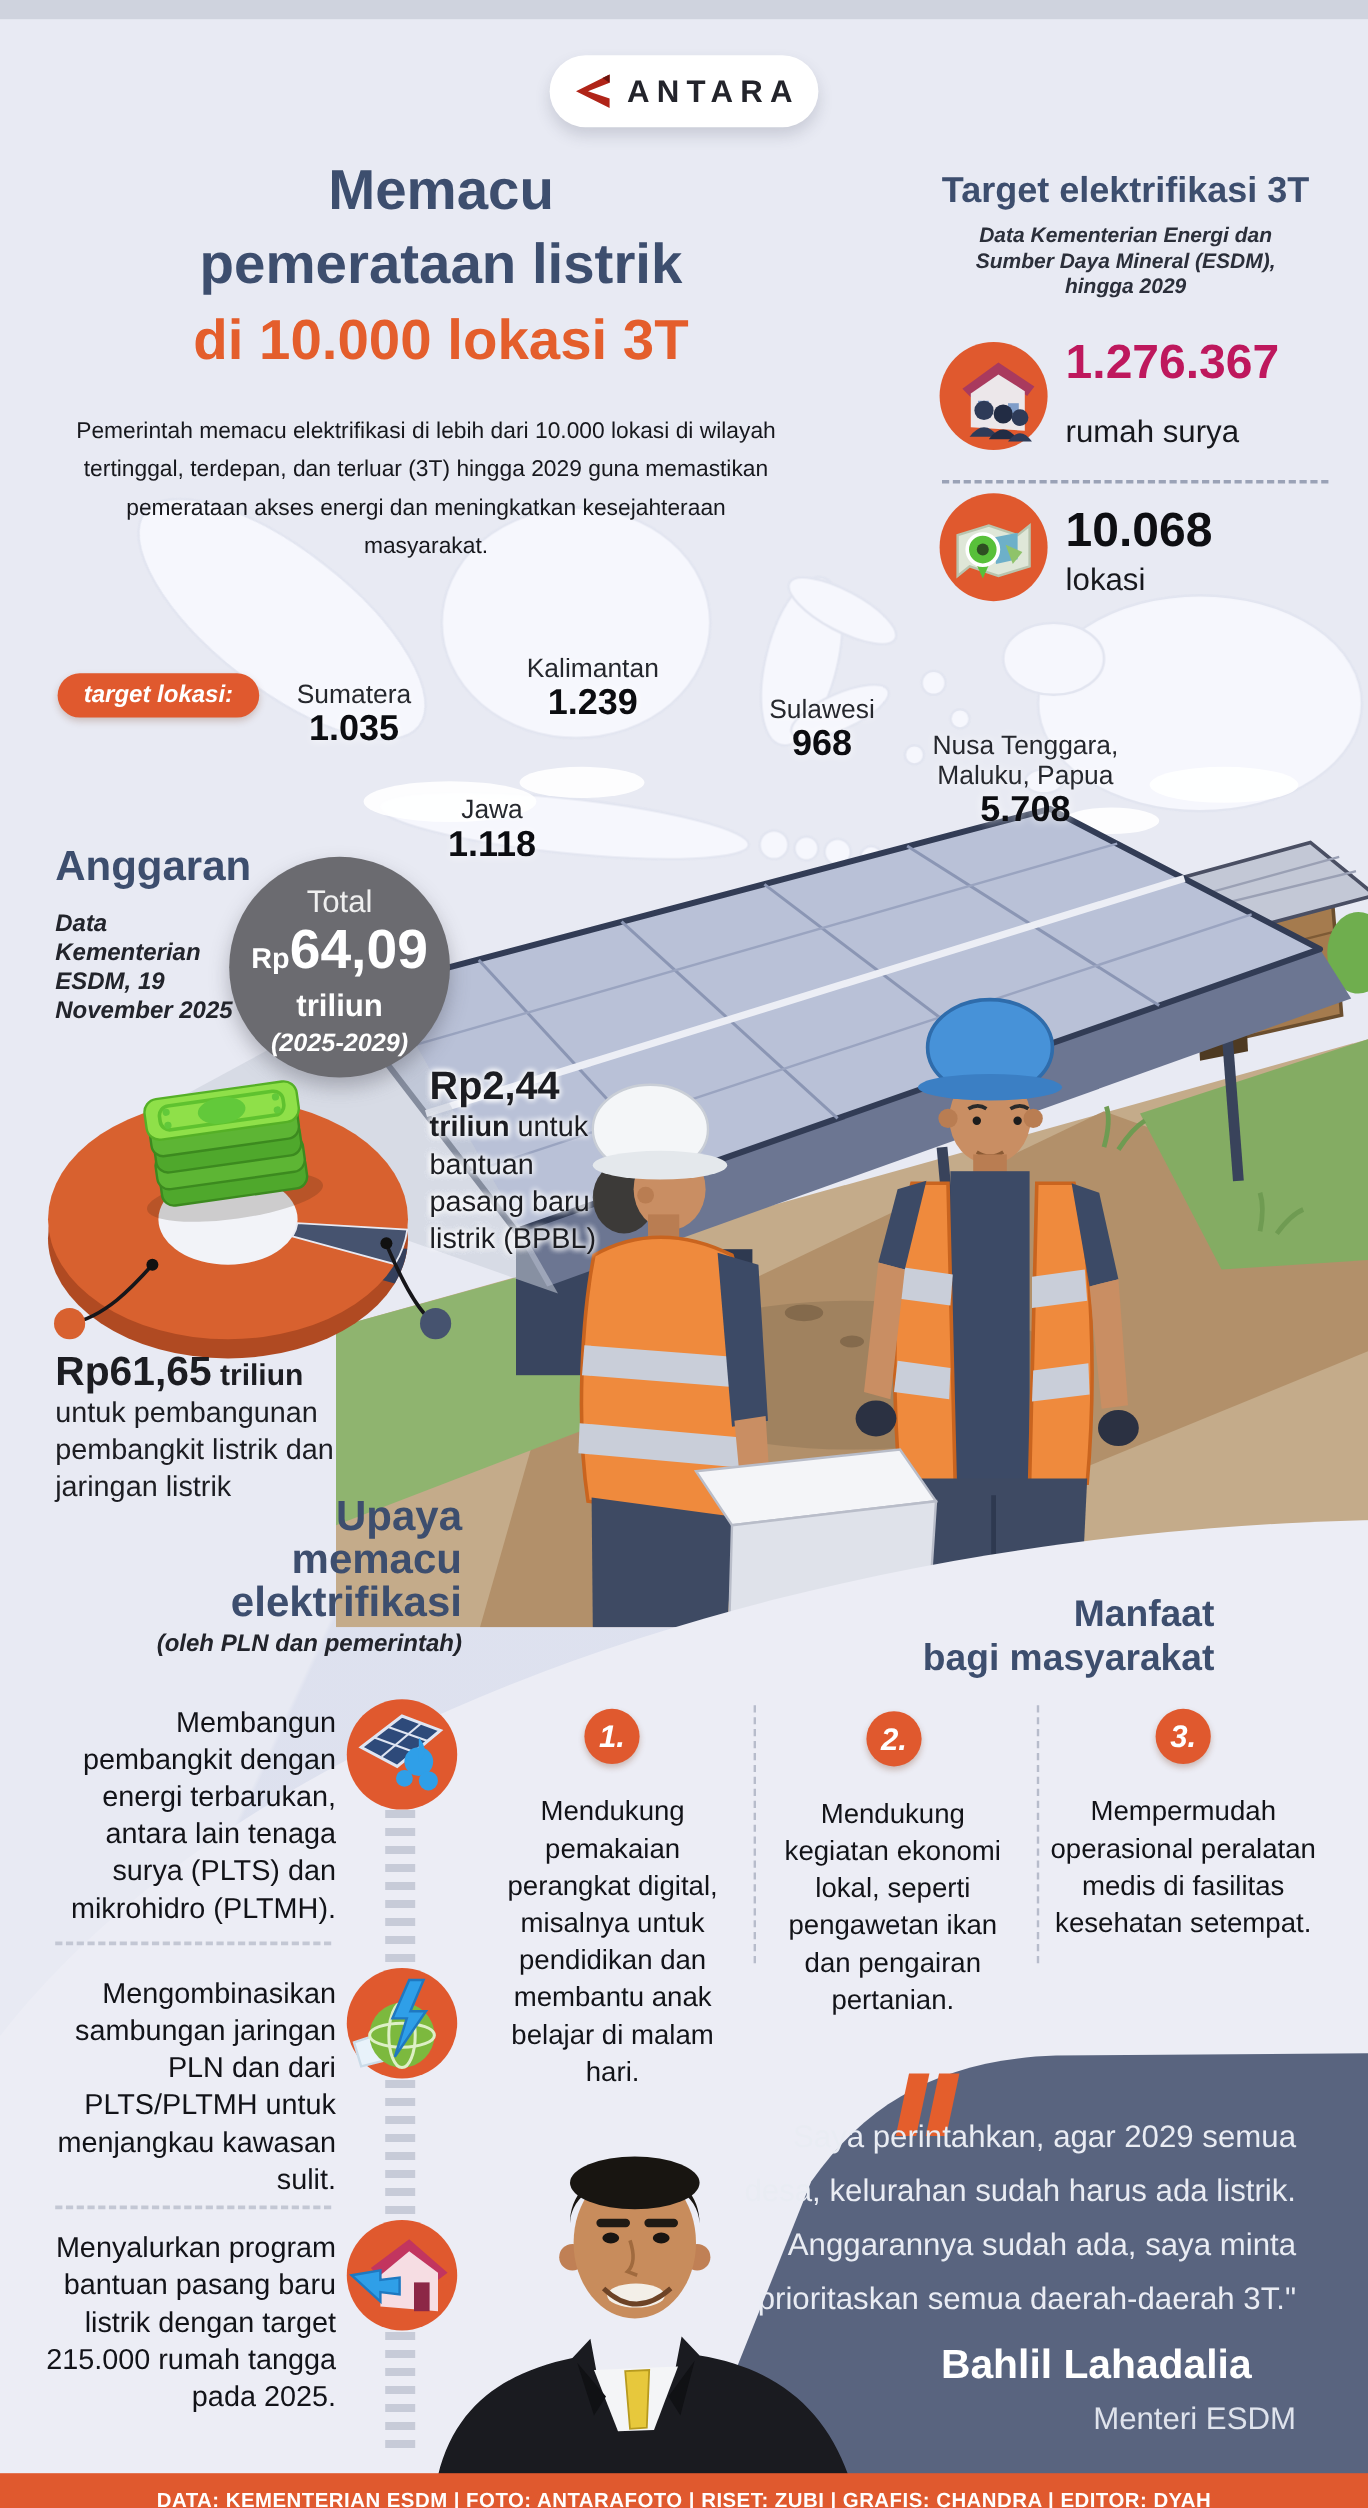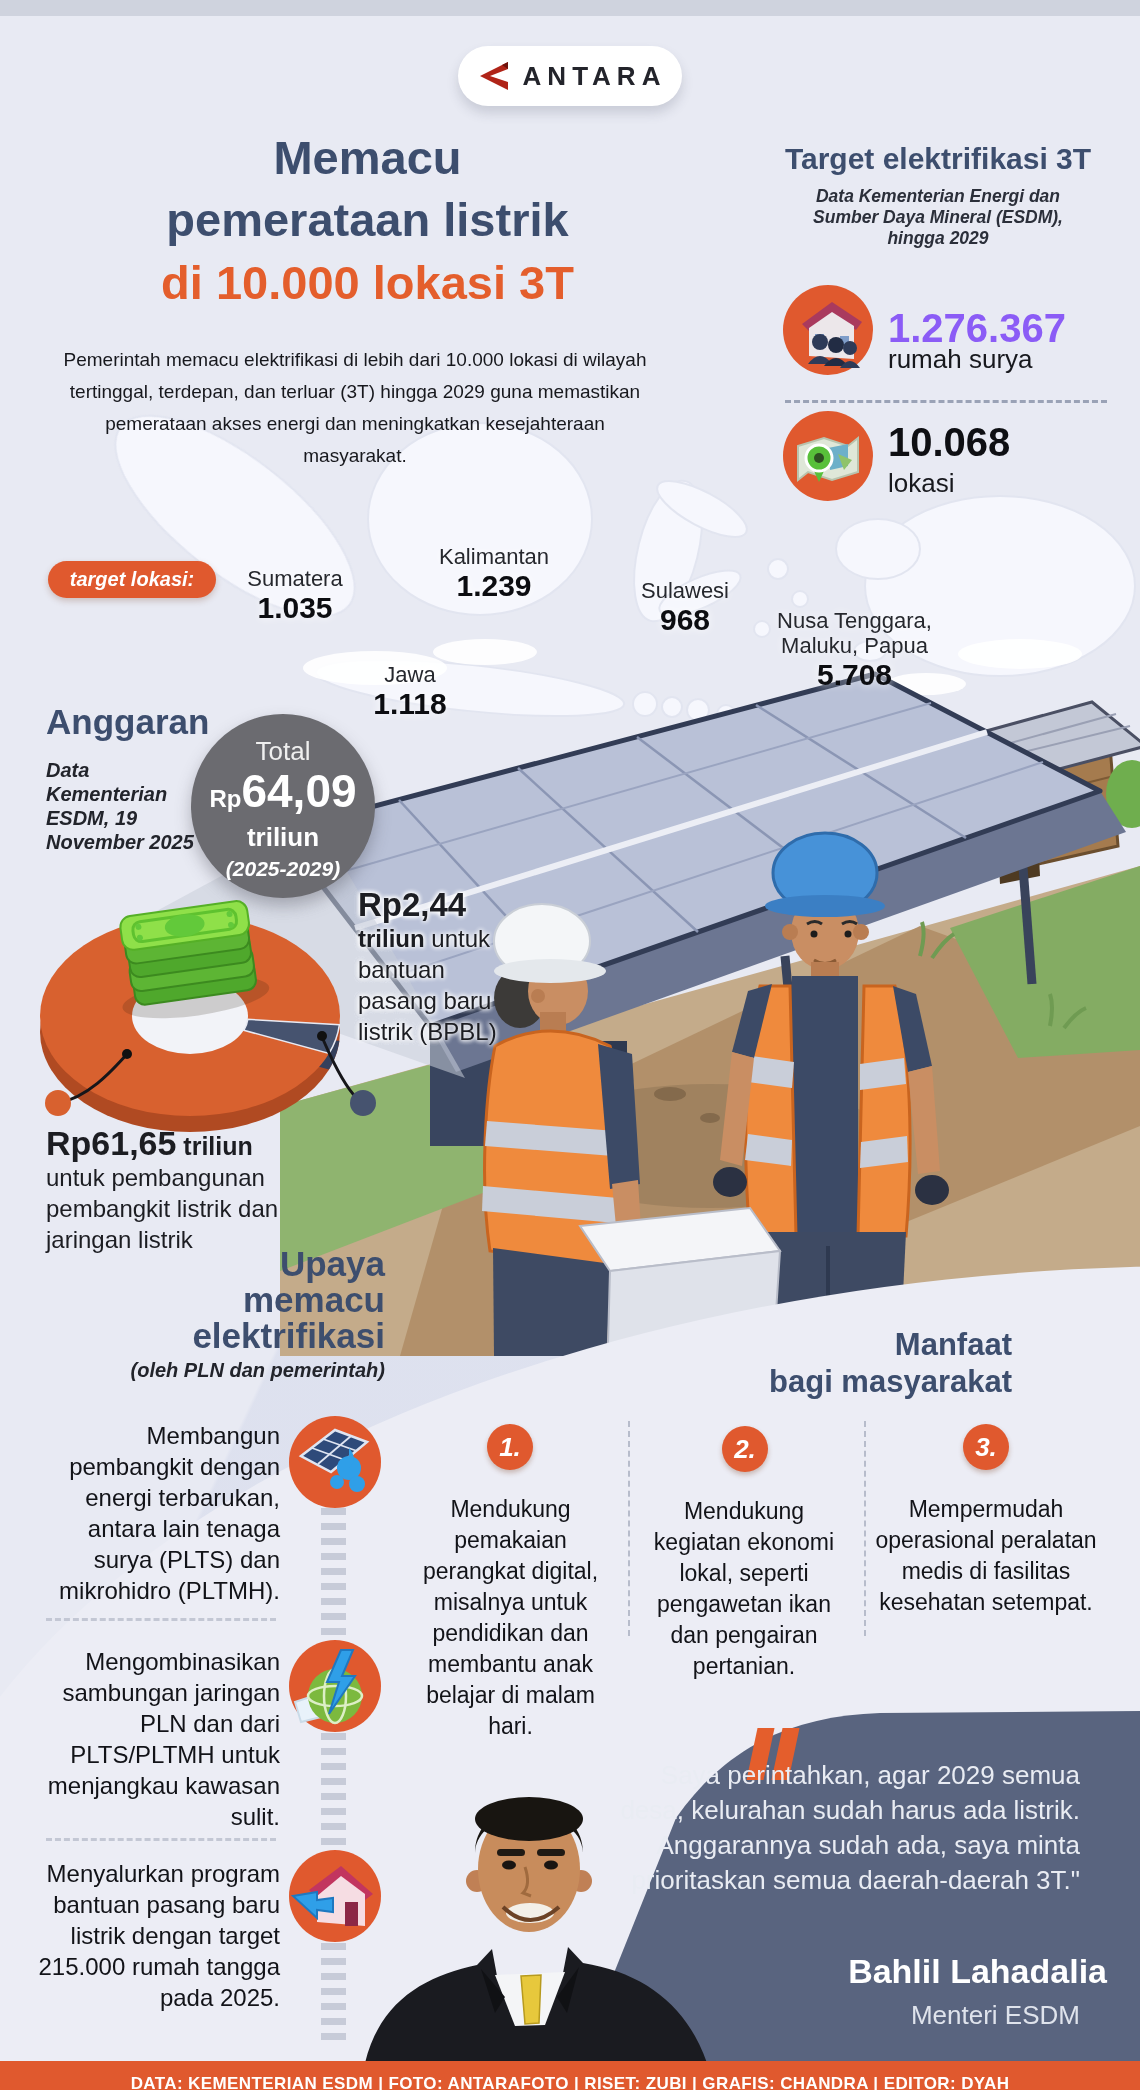--- a/index.html
+++ b/index.html
@@ -20,21 +20,21 @@
 
   
   .title1{left:85px;top:118px;width:565px;font-size:47px;line-height:1.0;}
   .title2{left:85px;top:180px;width:565px;font-size:47px;line-height:1.0;}
   .title3{left:85px;top:243px;width:565px;font-size:47px;line-height:1.0;}
   .intro{left:55px;top:328px;width:600px;font-size:19px;line-height:32px;color:#17181d;}
 
   
   .tg-title{left:762px;top:126px;width:352px;font-size:30px;}
   .tg-src{left:788px;top:170px;width:300px;font-size:17.5px;line-height:21px;color:#2b2f3a;font-weight:600;}
-  .tg-val1{left:888px;top:290px;font-size:40px;font-weight:800;color:#8b5cf6;}
+  .tg-val1{left:888px;top:264px;font-size:40px;font-weight:800;color:#be185d;}
   .tg-lab1{left:888px;top:328px;font-size:26px;color:#17181d;}
   .tg-div{left:785px;top:384px;width:322px;border-top:3px dashed #9aa2b6;}
   .tg-val2{left:888px;top:404px;font-size:40px;font-weight:800;color:#0e0f13;}
   .tg-lab2{left:888px;top:452px;font-size:26px;color:#17181d;}
   .stat-icon{width:92px;height:92px;}
 
   
   .pill{left:48px;top:545px;width:168px;height:37px;background:#e0592e;border-radius:19px;
         display:flex;align-items:center;justify-content:center;color:#fff;font-size:20px;font-weight:700;font-style:italic;
         box-shadow:0 3px 6px rgba(120,60,30,.25);}
@@ -72,22 +72,22 @@
   
   .mf-title{left:760px;top:1310px;width:252px;font-size:31px;line-height:37px;}
   .mf-num{width:46px;height:46px;border-radius:50%;background:#e0592e;color:#fff;
           font-size:26px;font-weight:800;font-style:italic;display:flex;align-items:center;justify-content:center;
           box-shadow:0 3px 5px rgba(120,60,30,.3);}
   .mf-txt{font-size:23px;line-height:31px;color:#121318;}
   .mf-sep{border-left:2px dashed #b7bccb;height:215px;top:1405px;}
 
   
   .q-bar{width:17px;height:52px;background:#e45e2c;transform:skewX(-12deg);display:inline-block;margin-right:8px;}
-  .q-text{left:612px;top:1742px;width:468px;font-size:26px;line-height:35px;color:#e9ecf3;}
-  .q-name{left:707px;top:1936px;width:400px;font-size:34px;color:#fff;}
+  .q-text{left:612px;top:1742px;width:468px;font-size:26px;line-height:45px;color:#e9ecf3;}
+  .q-name{left:643px;top:1936px;width:400px;font-size:34px;color:#fff;}
   .q-role{left:680px;top:1984px;width:400px;font-size:26px;color:#dfe3ec;}
 
   
   .footer{left:0;top:2045px;width:1140px;height:45px;background:#e0592e;display:flex;align-items:center;justify-content:center;}
   .footer span{color:#fff;font-size:17px;font-weight:700;letter-spacing:.4px;}
 
   .curve-bg{left:-100px;top:1250px;width:2600px;height:1400px;border-radius:50%;background:#ecedf5;}
   .wedge{left:0;top:1130px;width:640px;height:430px;
          background:linear-gradient(115deg,rgba(255,255,255,0) 44%,rgba(213,218,235,.55) 44.5%);}
 </style>

